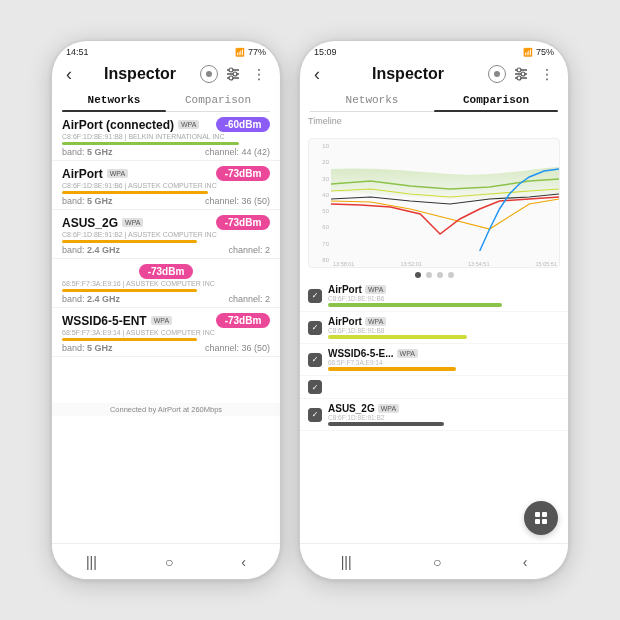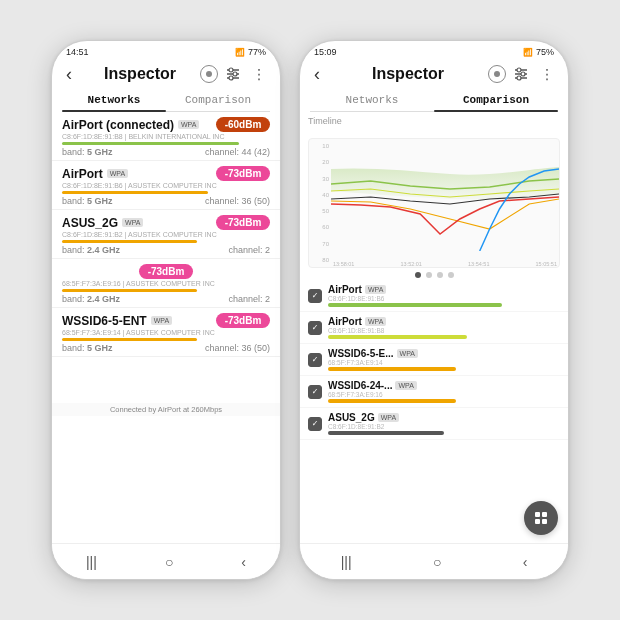--- a/index.html
+++ b/index.html
@@ -150,21 +150,21 @@
       background: #ec4899;
       color: #fff;
       font-size: 10px;
       font-weight: 700;
       padding: 2px 6px;
       border-radius: 12px;
       min-width: 54px;
       text-align: center;
     }
     .signal-badge.good {
-      background: #c2410c;
+      background: #8b5cf6;
     }
     .network-mac {
       font-size: 7px;
       color: #aaa;
       margin: 1px 0;
     }
     .signal-bar {
       height: 3px;
       background: #f0a500;
       border-radius: 2px;
@@ -610,30 +610,20 @@
         </div>
         <div class="comp-mac">68:5F:F7:3A:E9:14</div>
         <div class="comp-bar-row">
           <div class="comp-bar" style="width:55%;background:#f0a500;"></div>
         </div>
       </div>
     </div>
 
     <div class="comp-item">
       <div class="comp-checkbox checked"></div>
-      <div class="comp-info">
-        <div class="comp-name-row">
-          <span class="comp-name">WSSID6-24-...</span>
-          <span class="wpa-badge">WPA</span>
-        </div>
-        <div class="comp-mac">68:5F:F7:3A:E9:16</div>
-        <div class="comp-bar-row">
-          <div class="comp-bar" style="width:55%;background:#f0a500;"></div>
-        </div>
-      </div>
     </div>
 
     <div class="comp-item">
       <div class="comp-checkbox checked"></div>
       <div class="comp-info">
         <div class="comp-name-row">
           <span class="comp-name">ASUS_2G</span>
           <span class="wpa-badge">WPA</span>
         </div>
         <div class="comp-mac">C8:6F:1D:8E:91:B2</div>

